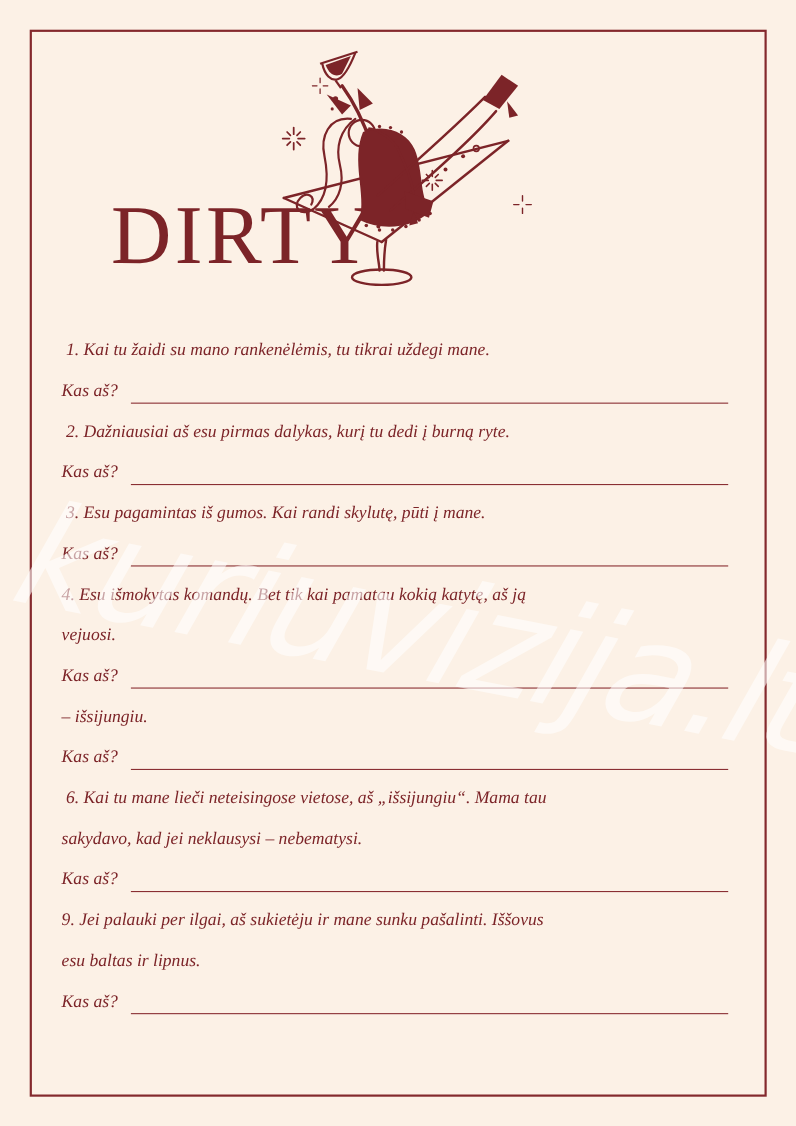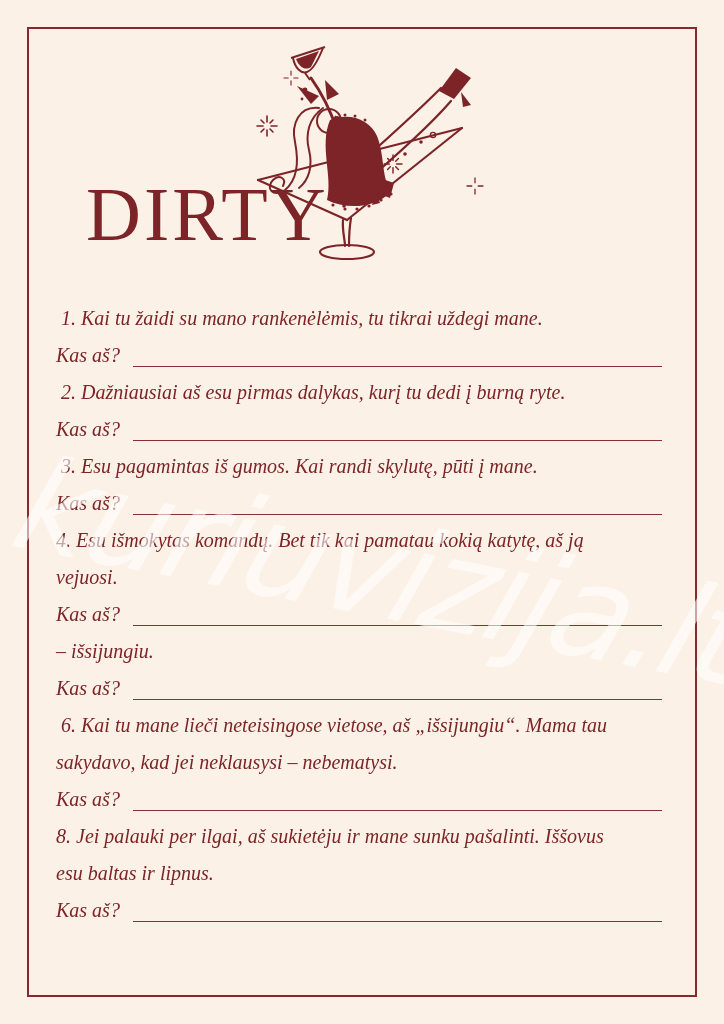--- a/index.html
+++ b/index.html
@@ -27,38 +27,39 @@
     position: absolute;
     top: 176px;
     font-family: "Liberation Serif", serif;
     font-size: 76px;
     line-height: 76px;
     letter-spacing: 3px;
     font-weight: 400;
     color: #7c2428;
     z-index: 2;
     white-space: pre;
+    margin-left: 15px;
   }
   #title-left  { left: 86px; }
   #title-right { left: 384px; }
   
   .illu {
     position: absolute;
     left: 235px; top: 28px;
     width: 250px; height: 235px;
     z-index: 3;
   }
   .illu svg { display: block; }
   
   .qcol {
     position: absolute;
     left: 56px; top: 300px;
     width: 606px;
     font-style: italic;
-    font-size: 20px;
+    font-size: 16px;
     line-height: 37px;
     color: #7c2428;
     z-index: 2;
   }
   .qline { height: 37px; white-space: pre; }
   .kas-row {
     height: 37px;
     display: flex;
     align-items: flex-start;
     font-family: Liberation Serif, serif;
@@ -227,21 +228,21 @@
       <div class="blank"></div>
     </div>
 
     <div class="qline"> 6. Kai tu mane lieči neteisingose vietose, aš „išsijungiu“. Mama tau</div>
     <div class="qline">sakydavo, kad jei neklausysi – nebematysi.</div>
     <div class="kas-row">
       <span class="kas-label">Kas aš? </span>
       <div class="blank"></div>
     </div>
 
-    <div class="qline">8. Jei palauki per ilgai, aš sukietėju ir mane sunku pašalinti. Iššovus</div>
+    <div class="qline">9. Jei palauki per ilgai, aš sukietėju ir mane sunku pašalinti. Iššovus</div>
     <div class="qline">esu baltas ir lipnus.</div>
     <div class="kas-row">
       <span class="kas-label">Kas aš? </span>
       <div class="blank"></div>
     </div>
 
   </div>
 
   <div class="watermark">kuriuvizija.lt</div>
 

